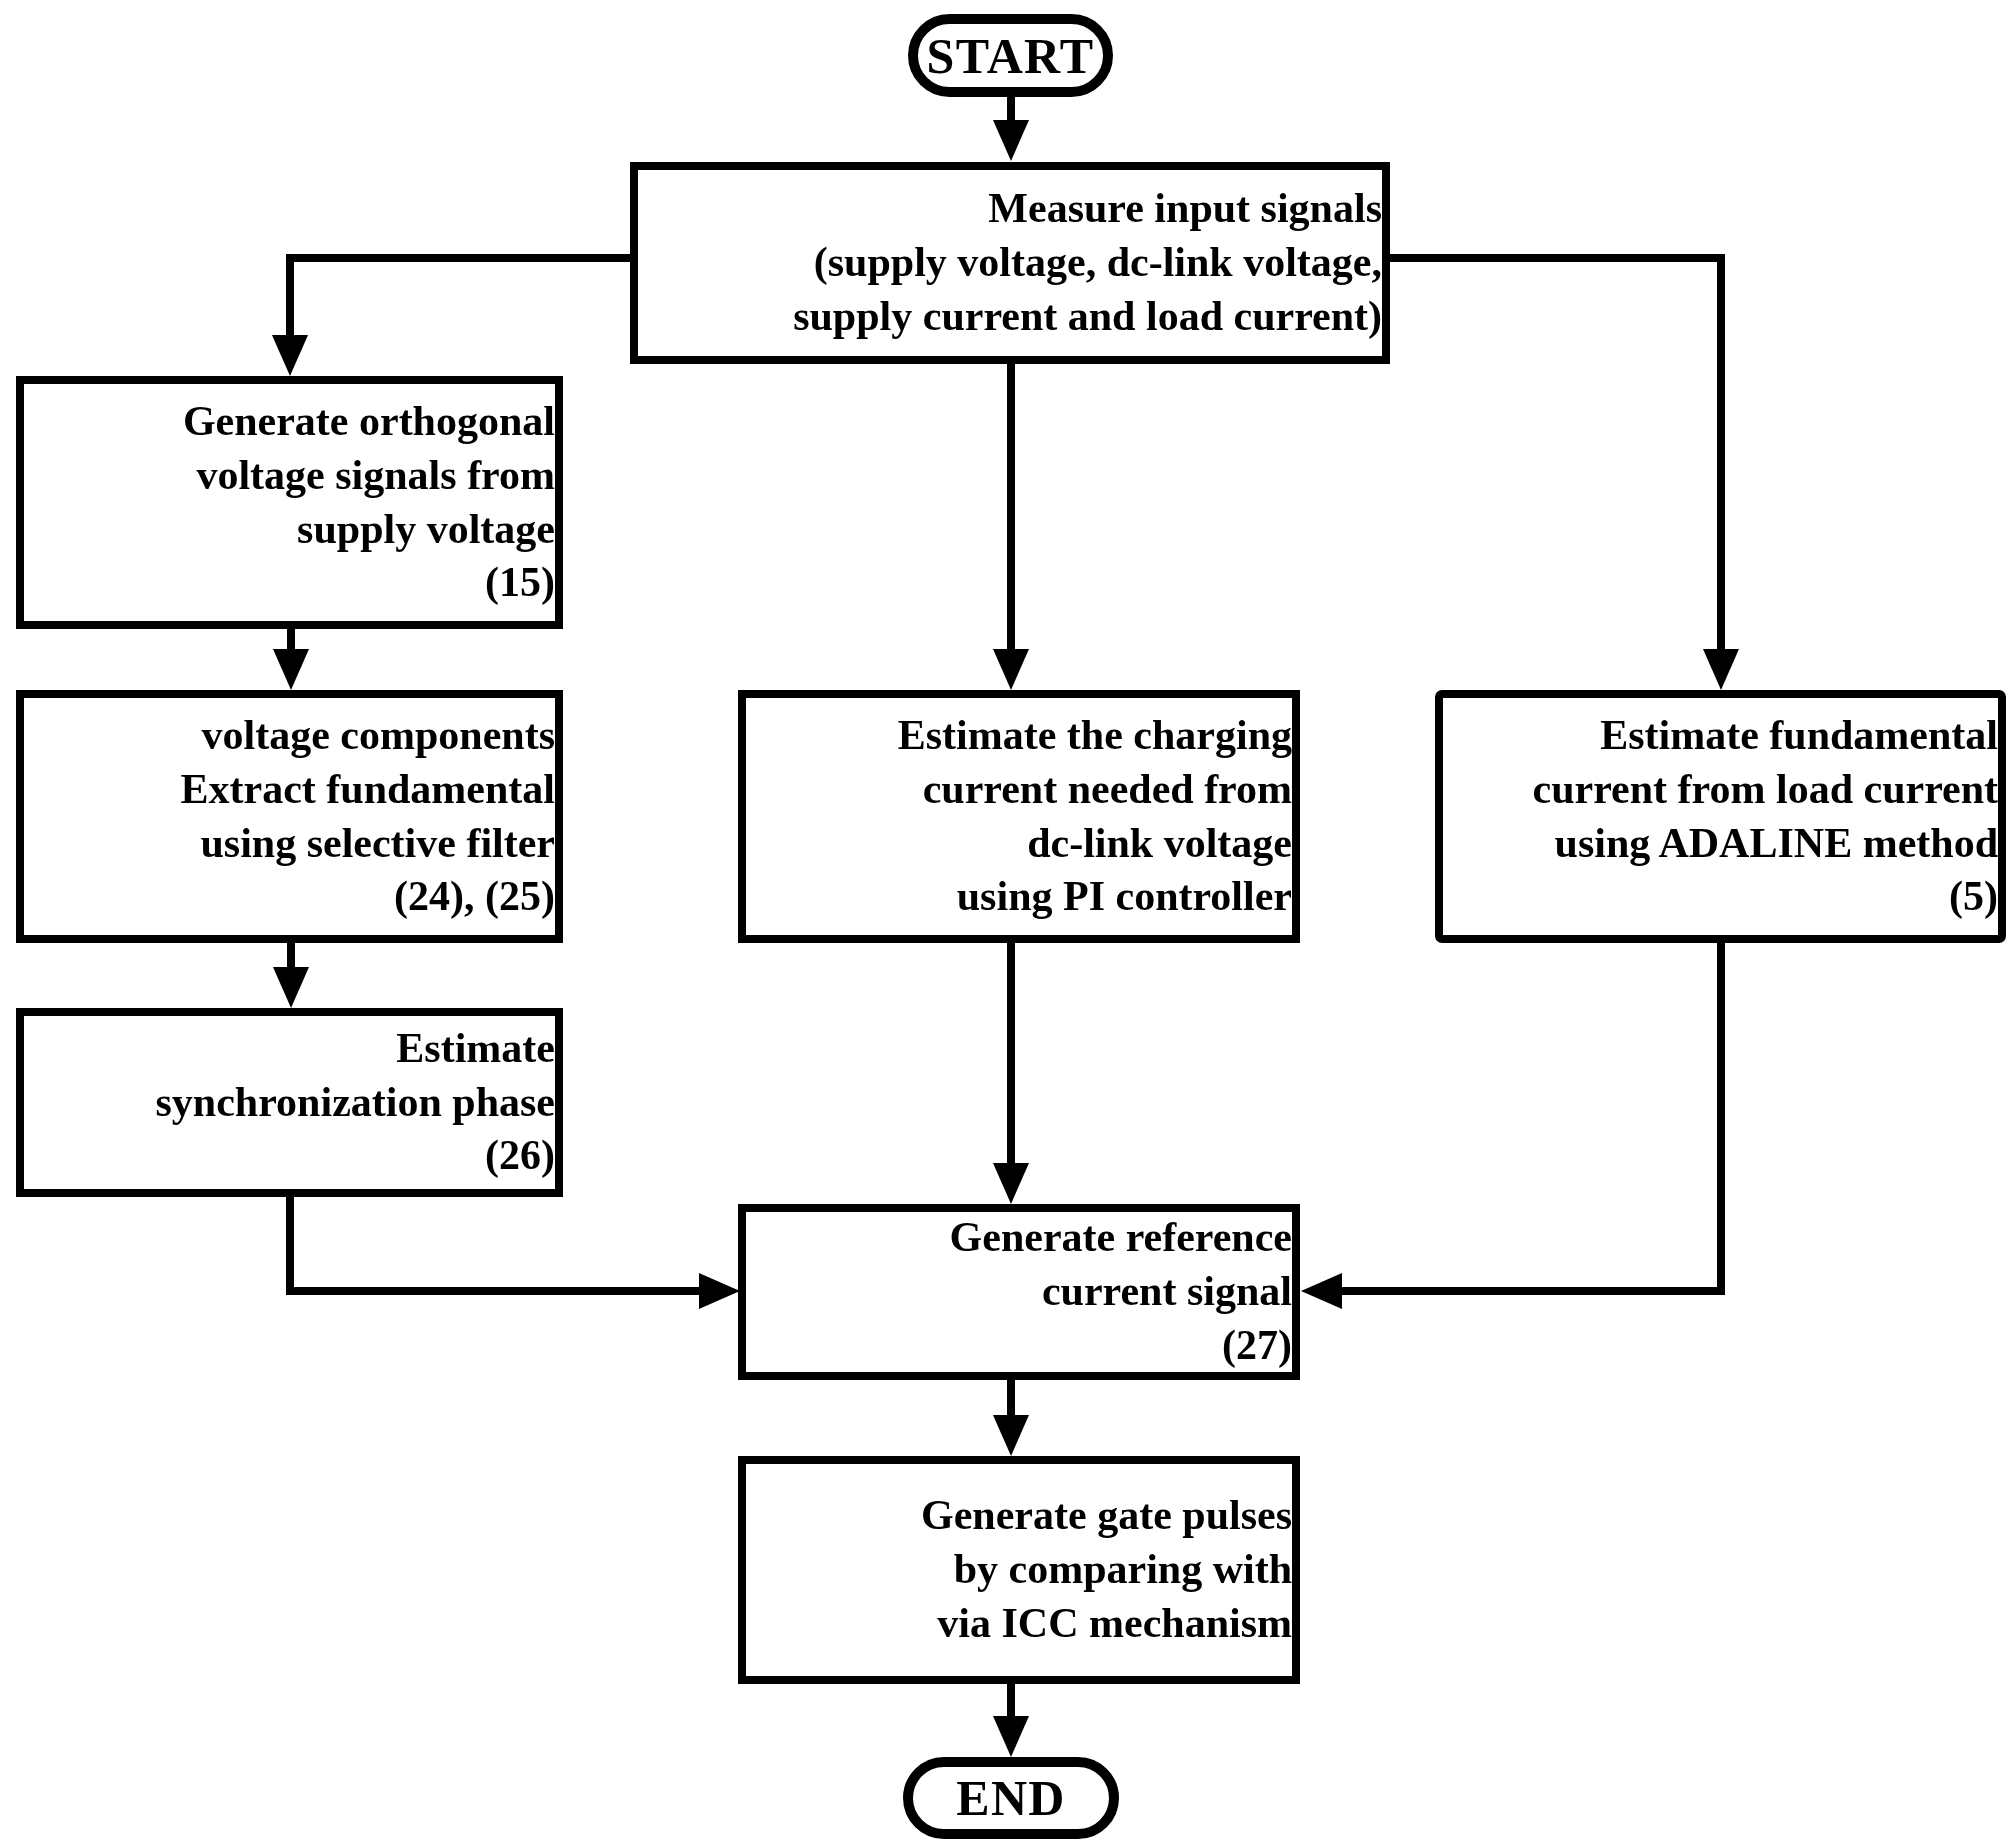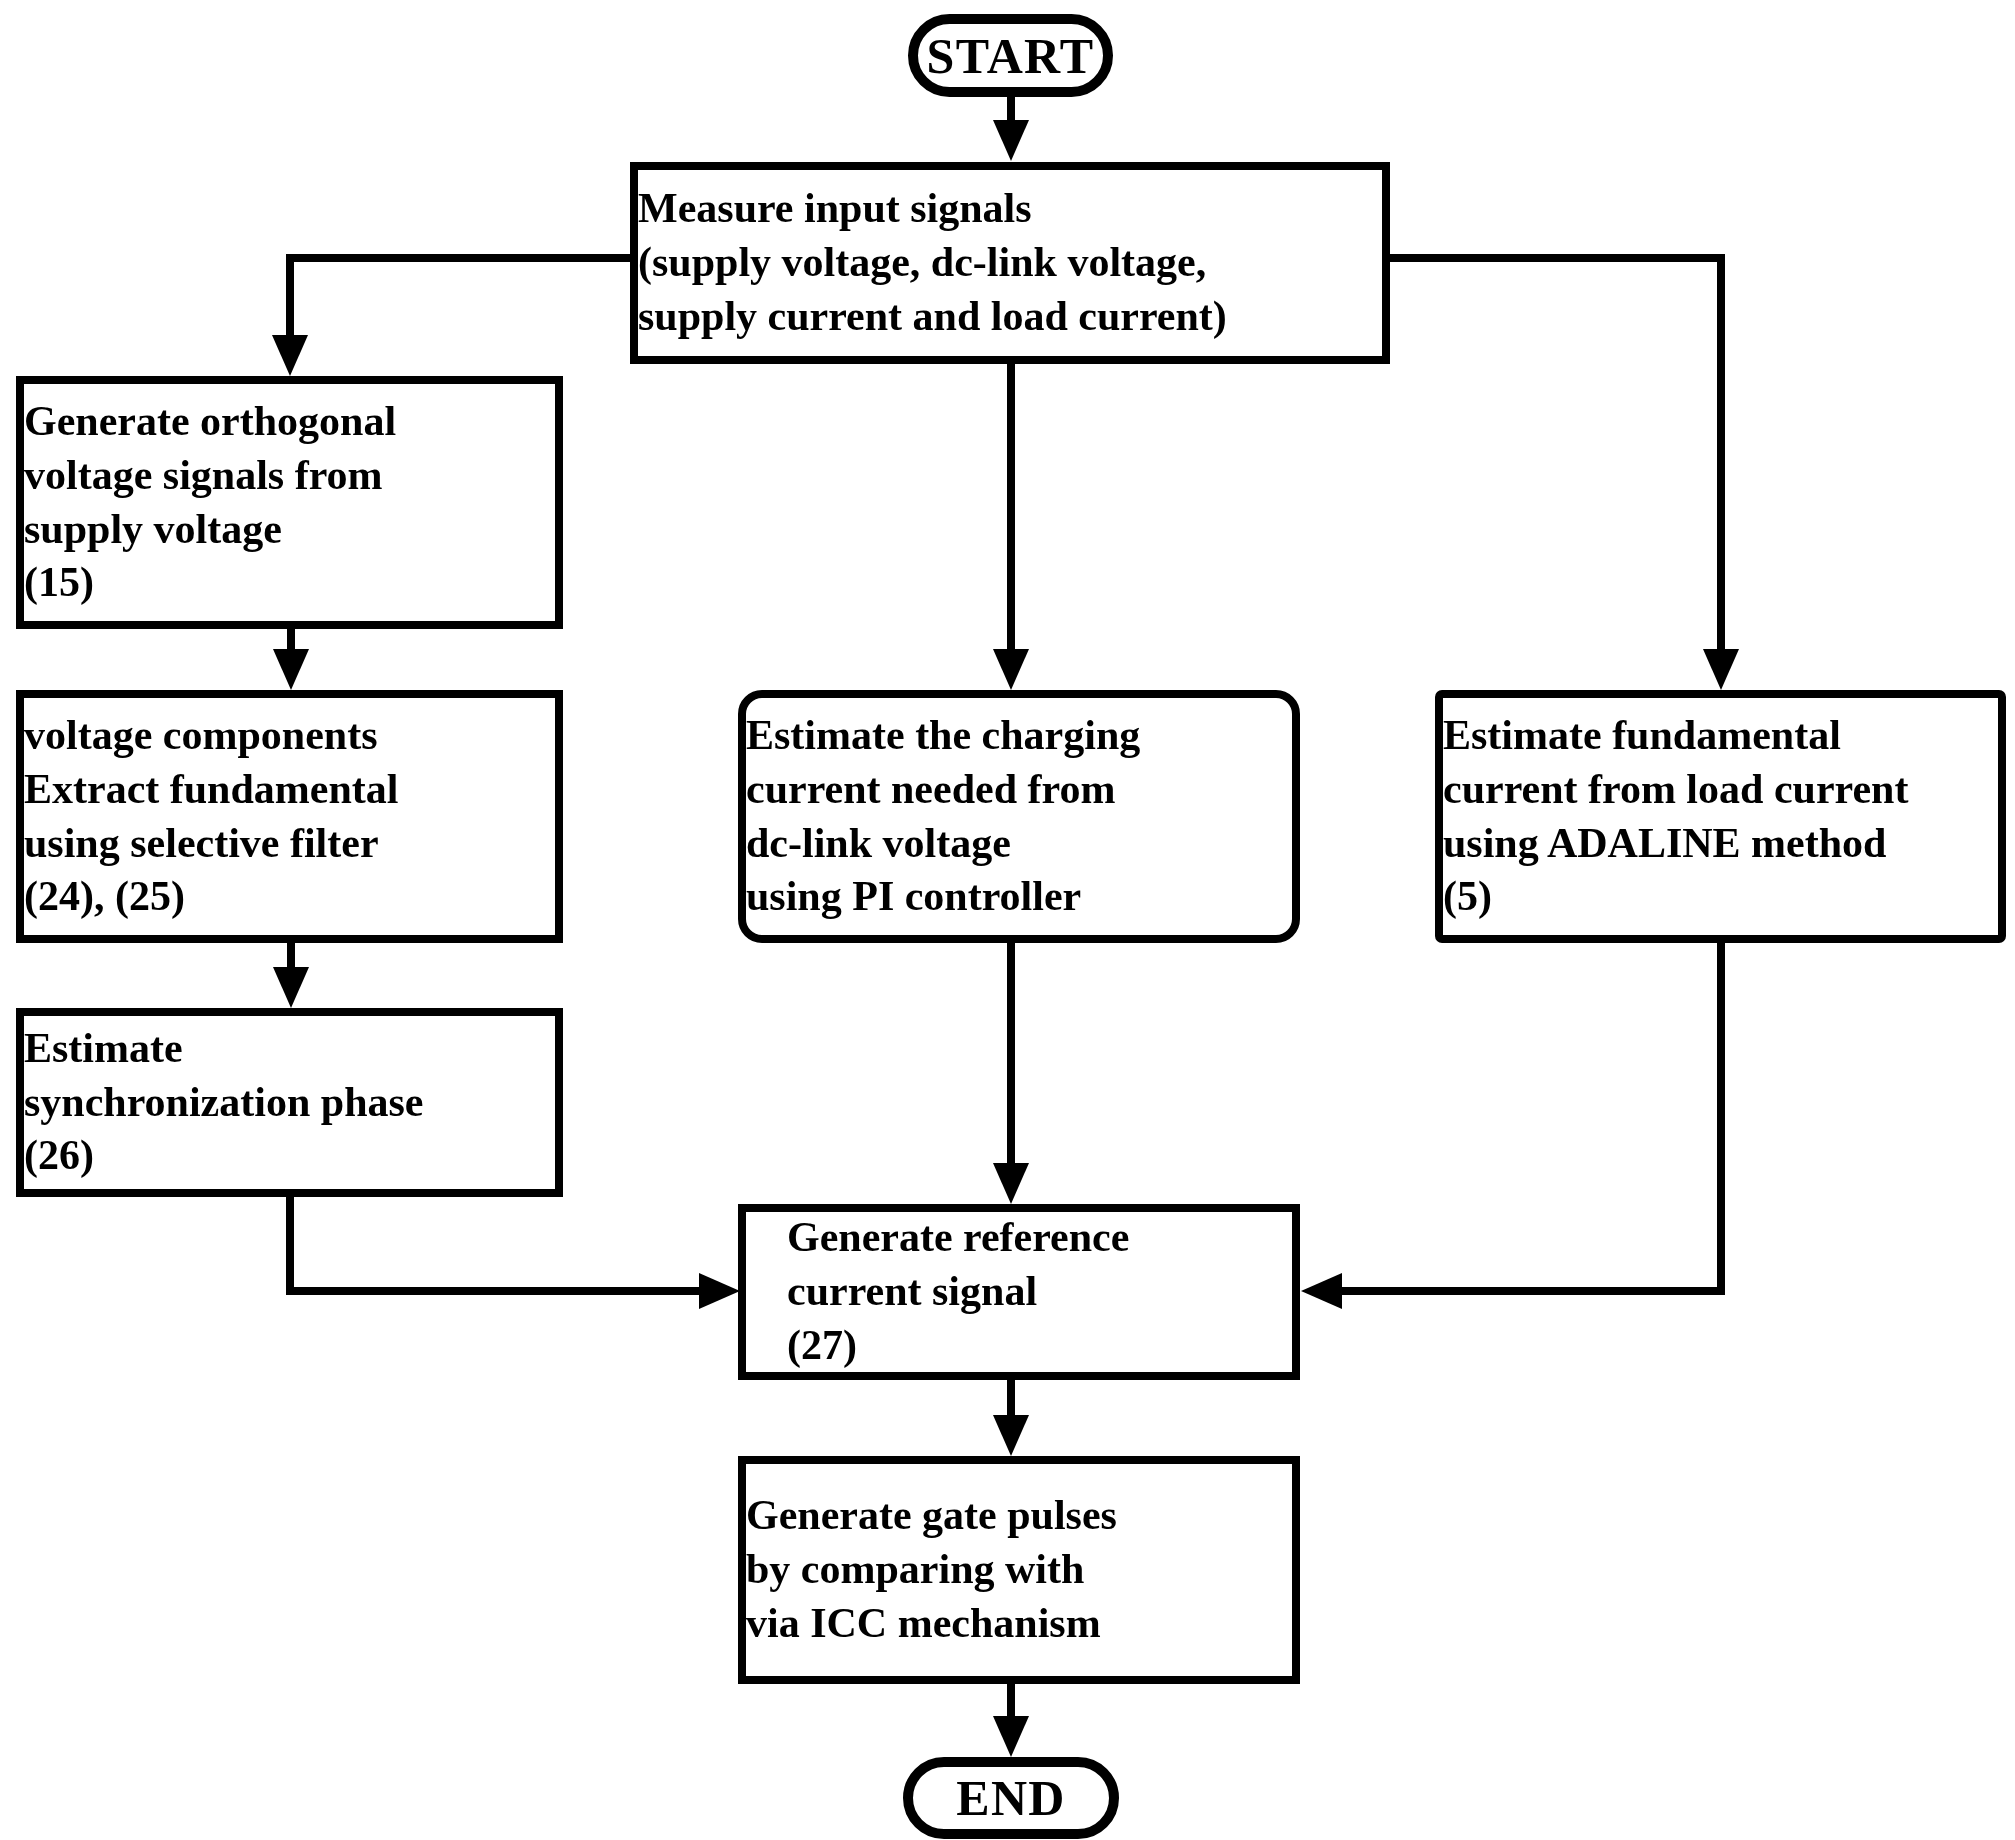--- a/index.html
+++ b/index.html
@@ -16,21 +16,21 @@
     color: #000000;
   }
   .box {
     position: absolute;
     box-sizing: border-box;
     border: 8.6px solid #000000;
     background: #ffffff;
     display: flex;
     flex-direction: column;
     justify-content: center;
-    align-items: flex-start;
+    align-items: flex-end;
     text-align: center;
     font-weight: bold;
     font-size: 42px;
     line-height: 1.28;
   }
   .terminator {
     position: absolute;
     box-sizing: border-box;
     border: 10.5px solid #000000;
     border-radius: 53px;
@@ -117,21 +117,21 @@
 
   <div class="conn" style="left:287px; top:941px; width:8px; height:30px;"></div>
   <div class="arrow-down" style="left:273px; top:967px;"></div>
 
   <div class="box" style="left:16px; top:1008px; width:547px; height:189px;">
     <div class="tline">Estimate</div>
     <div class="tline">synchronization phase</div>
     <div class="tline">(26)</div>
   </div>
 
-  <div class="box" style="left:738px; top:690px; width:562px; height:253px;border-radius:24px;">
+  <div class="box" style="left:738px; top:690px; width:562px; height:253px;">
     <div class="tline">Estimate the charging</div>
     <div class="tline">current needed from</div>
     <div class="tline">dc-link voltage</div>
     <div class="tline">using PI controller</div>
   </div>
 
   <div class="box" style="left:1435px; top:690px; width:571px; height:253px;border-radius:7px;">
     <div class="tline">Estimate fundamental</div>
     <div class="tline">current from load current</div>
     <div class="tline">using ADALINE method</div>

